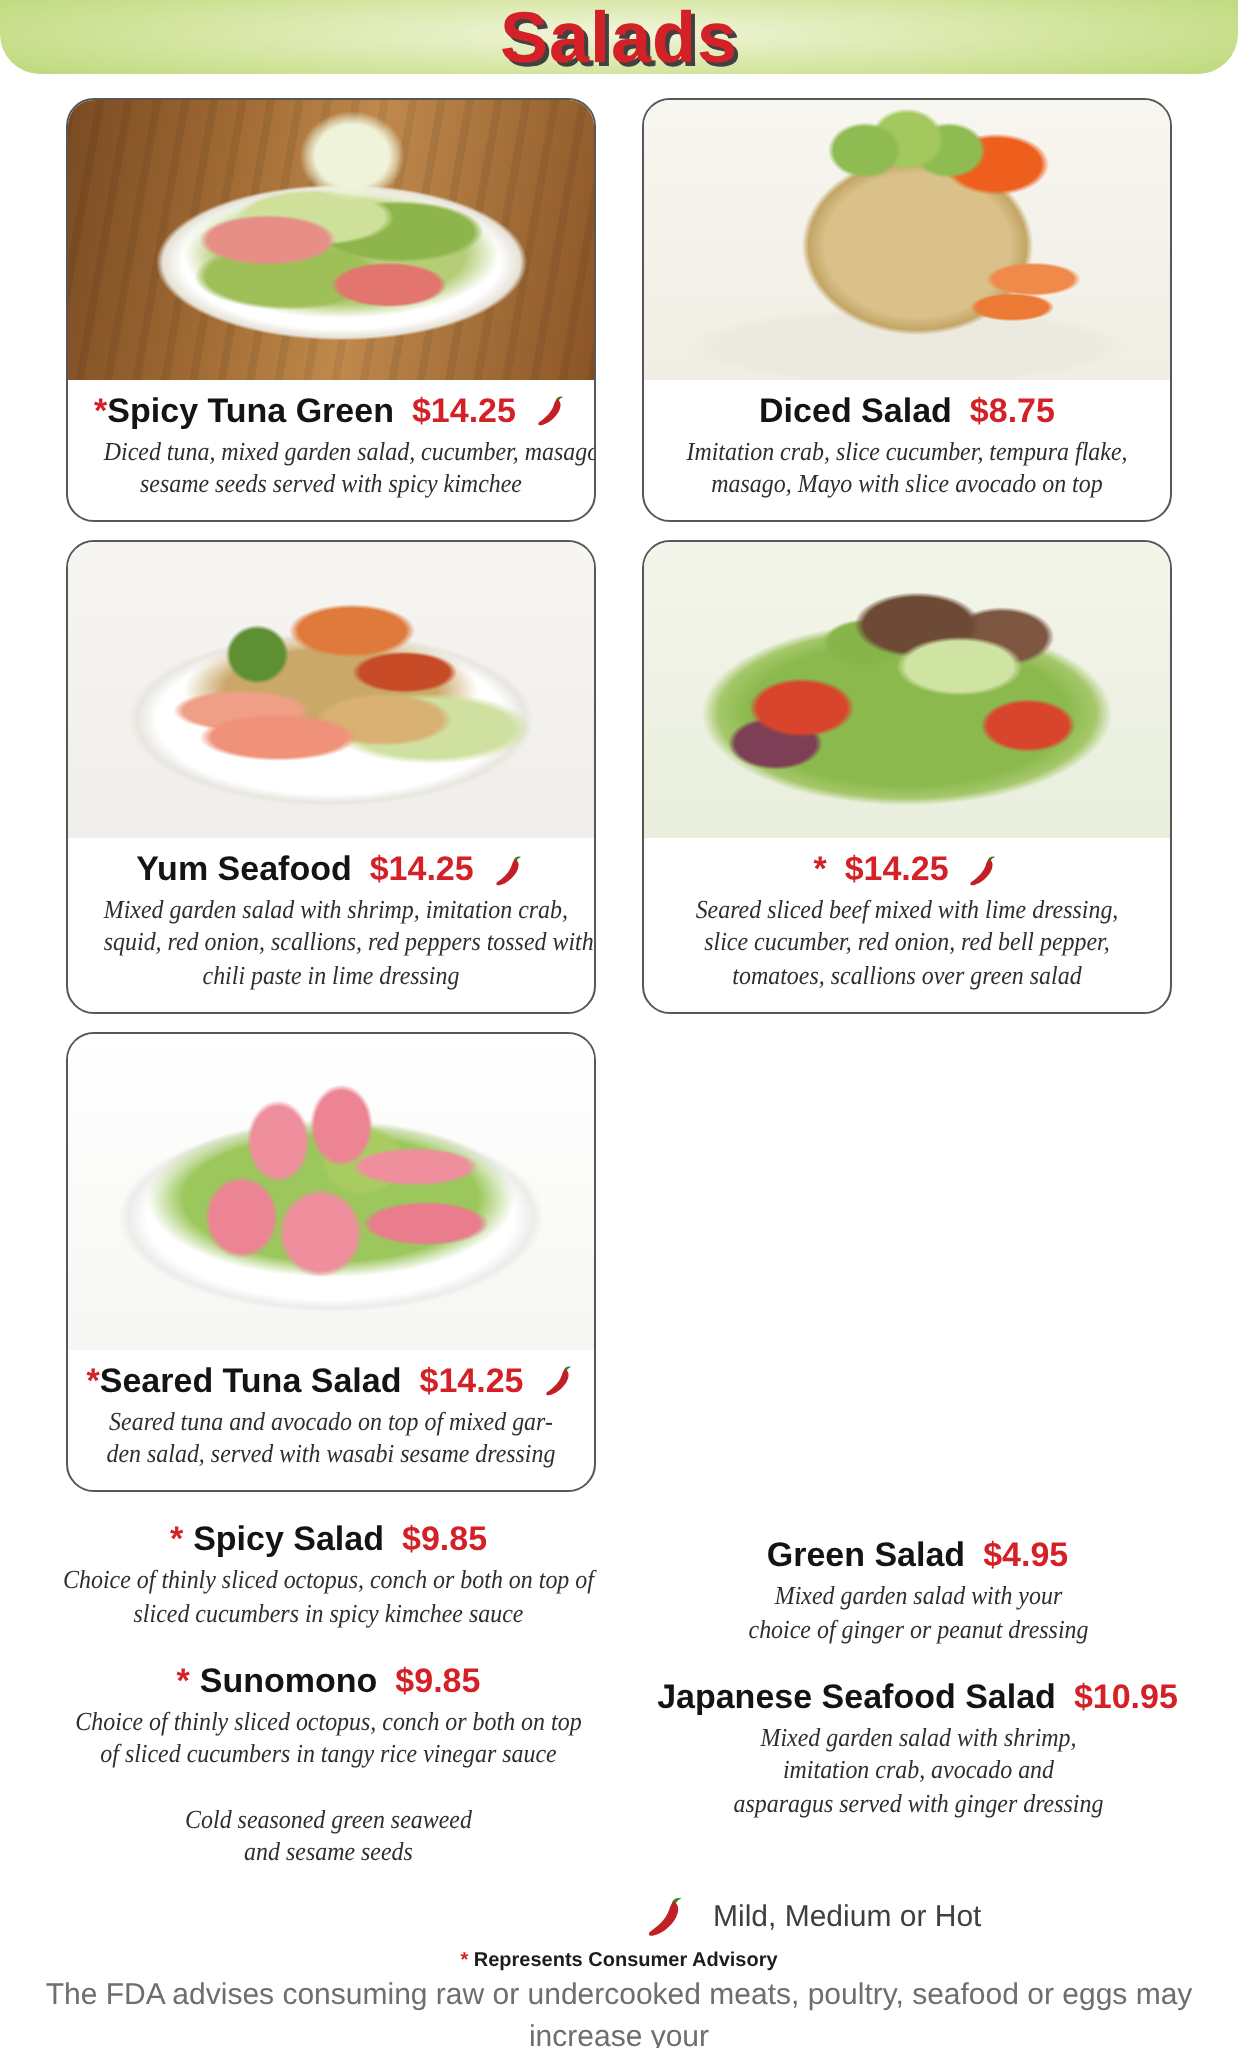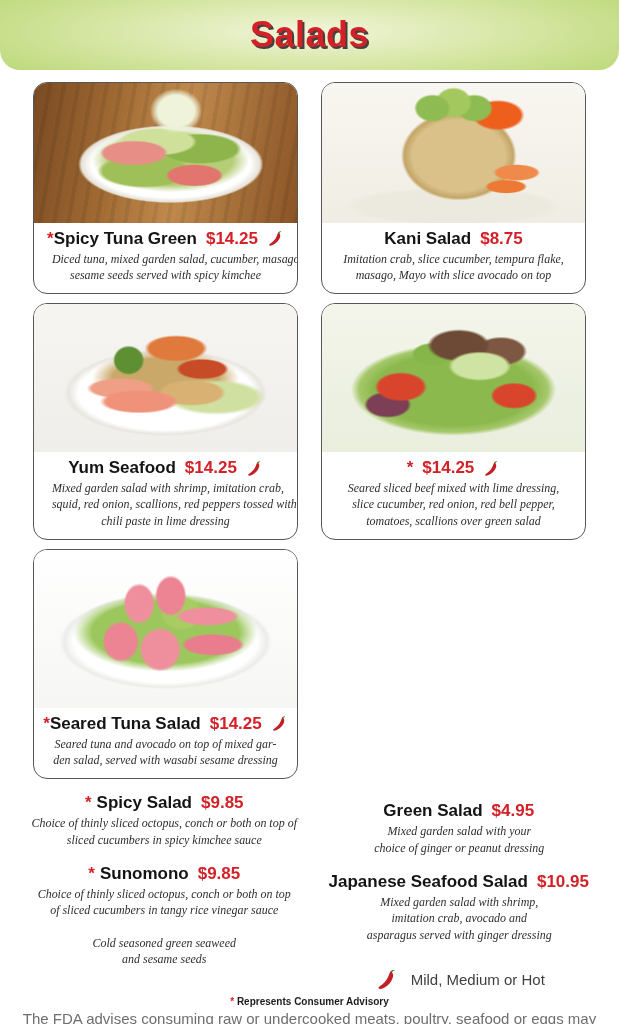--- a/index.html
+++ b/index.html
@@ -2,21 +2,21 @@
 <html><head>
 <meta charset="utf-8">
 <style>
   html,body{margin:0;padding:0}
   body{
     width:619px;height:1024px;background:#ffffff;overflow:hidden;
     font-family:"Liberation Sans",sans-serif;
   }
   
   .header{
-    height:70px;
+    height:37px;
     background:radial-gradient(130% 190% at 50% 45%, #f1f5da 0%, #d4e5a0 28%, #aed264 60%, #9fc94f 100%);
     border-radius:0 0 20px 20px;
     display:flex;align-items:center;justify-content:center;
   }
   .header .title{
     margin:0;font-size:36px;font-weight:bold;color:#d42127;
     text-shadow:2px 2px 0 #414141;letter-spacing:.5px;
   }
   
   .grid{display:grid;grid-template-columns:1fr 1fr;column-gap:23px;row-gap:9px;padding:12px 33px 0}
@@ -93,21 +93,21 @@
     radial-gradient(8% 11% at 56% 40%, #a9cc62 0 85%, transparent 100%),
     radial-gradient(35% 25% at 50% 52%, #9cc75c 0 80%, transparent 100%),
     radial-gradient(47% 35% at 50% 58%, #ffffff 0 74%, #ececea 82%, transparent 86%),
     linear-gradient(#ffffff, #f6f6f4)}
   
   .bottom{display:flex;padding:14px 20px 0;column-gap:10px}
   .bcol{flex:1;text-align:center}
   .bcol-right{padding-top:8px}
   .item{margin-bottom:16px}
   .item-title{display:flex;justify-content:center;align-items:center;font-weight:bold;font-size:17px;color:#141414;white-space:nowrap}
-  .legend{display:flex;align-items:center;justify-content:center;gap:13px;margin-top:24px;color:#3f3f3f;font-size:15px}
+  .legend{display:flex;align-items:center;gap:13px;margin-top:36px;color:#3f3f3f;font-size:15px}
   .legend .chili{width:25px;height:25px;margin:0}
   
   .advisory{text-align:center;margin-top:4px}
   .adv-title{font-size:10px;font-weight:bold;color:#1c1c1c;margin-bottom:1px}
   .adv-line{font-size:15px;color:#6e6e6e;line-height:1.4}
 </style>
 </head>
 <body>
 
 <div class="header">
@@ -130,21 +130,21 @@
         <div class="desc">
           <div class="dline">Diced tuna, mixed garden salad, cucumber, masago</div>
           <div class="dline">sesame seeds served with spicy kimchee</div>
         </div>
       </div>
     </div>
     <div class="card">
       <div class="photo r1 ph-kani-salad"></div>
       <div class="card-body">
         <div class="card-title">
-          <span>Kani Salad</span>
+          <span>Diced Salad</span>
           <span class="pr">$8.75</span>
         </div>
         <div class="desc">
           <div class="dline">Imitation crab, slice cucumber, tempura flake,</div>
           <div class="dline">masago, Mayo with slice avocado on top</div>
         </div>
       </div>
     </div>
     <div class="card">
       <div class="photo r2 ph-yum-seafood"></div>

